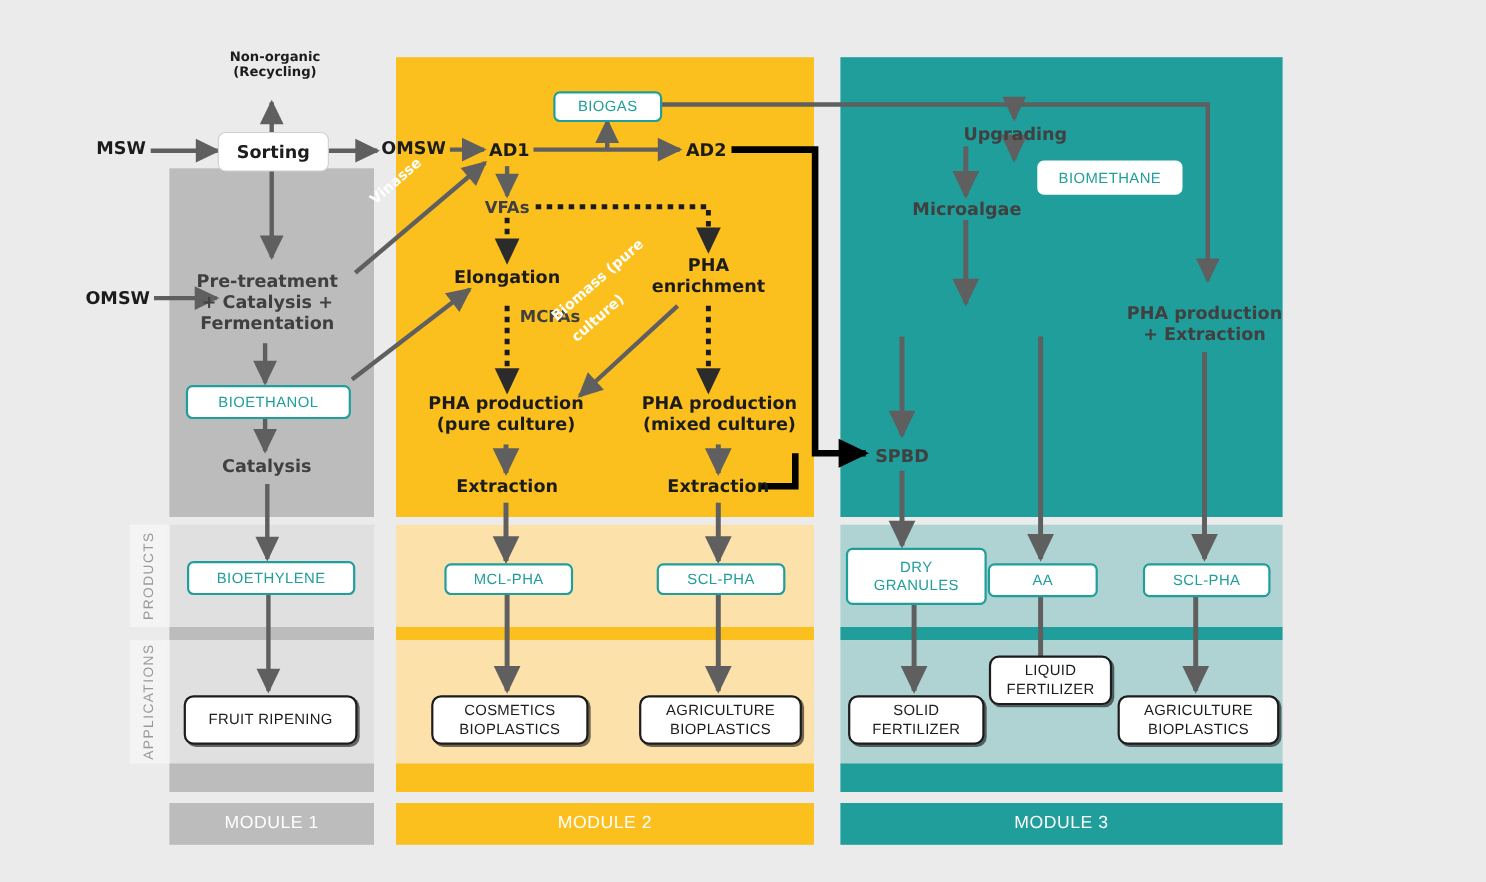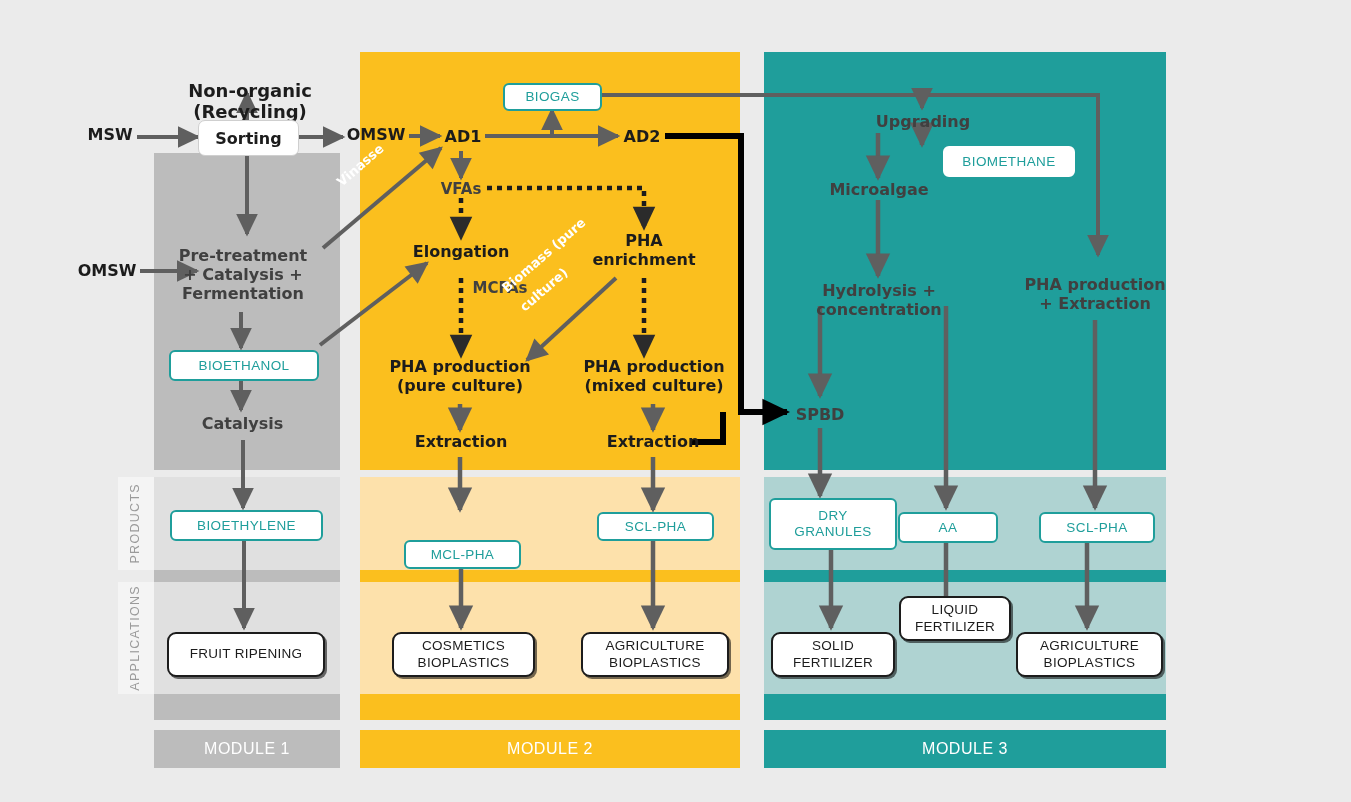--- a/index.html
+++ b/index.html
@@ -64,21 +64,21 @@
   
   .node{
     position:absolute;text-align:center;
     font-weight:bold;line-height:1.18;
     font-family:"DejaVu Sans","Liberation Sans",sans-serif;
   }
   .node.dark{color:#1c1c1c;}
   .node.white{color:#404040;}
   .n15{font-size:15px;}
   .n16{font-size:16px;}
-  .n17{font-size:18px;margin-top:36px;}
+  .n17{font-size:12px;}
 
   
   .pbox{
     position:absolute;background:#ffffff;
     border:2px solid #1f9e9b;border-radius:6px;
     color:#1f9e9b;font-size:13.5px;letter-spacing:.4px;
     display:flex;align-items:center;justify-content:center;
     text-align:center;line-height:1.15;
     font-family:"Liberation Sans",sans-serif;
   }
@@ -302,21 +302,21 @@
 
   <div class="node dark n16" style="left:398px;top:433px;width:126px;">Extraction</div>
 
   <div class="node dark n16" style="left:590px;top:433px;width:126px;">Extraction</div>
 
   <div class="rot-label" style="left:334px;top:178px;transform:rotate(-41deg);transform-origin:left top;">Vinasse</div>
 
   <div class="rot-label" style="left:499px;top:284px;transform:rotate(-41deg);transform-origin:left top;">Biomass (pure</div>
   <div class="rot-label" style="left:517px;top:303px;transform:rotate(-41deg);transform-origin:left top;">culture)</div>
 
-  <div class="pbox" style="left:404px;top:512px;width:113px;height:25px;margin-top:28px;">MCL-PHA</div>
+  <div class="pbox" style="left:404px;top:512px;width:113px;height:25px;">MCL-PHA</div>
   <div class="pbox" style="left:597px;top:512px;width:113px;height:25px;">SCL-PHA</div>
 
   <div class="abox" style="left:392px;top:632px;width:139px;height:41px;">
     <div>
       <div>COSMETICS</div>
       <div>BIOPLASTICS</div>
     </div>
   </div>
 
   <div class="abox" style="left:581px;top:632px;width:144px;height:41px;">
@@ -325,21 +325,20 @@
       <div>BIOPLASTICS</div>
     </div>
   </div>
 
   <div class="node white n16" style="left:860px;top:113px;width:126px;">Upgrading</div>
 
   <div class="pbox" style="left:943px;top:146px;width:128px;height:27px;border-color:#ffffff;">BIOMETHANE</div>
 
   <div class="node white n16" style="left:818px;top:181px;width:122px;">Microalgae</div>
 
-  <div class="node white n16" style="left:768px;top:282px;width:222px;">Hydrolysis + concentration</div>
 
   <div class="node white n16" style="left:1010px;top:276px;width:170px;">
     <div>PHA production</div>
     <div>+ Extraction</div>
   </div>
 
   <div class="node white n16" style="left:787px;top:406px;width:66px;">SPBD</div>
 
   <div class="pbox" style="left:769px;top:498px;width:124px;height:48px;">
     <div>

